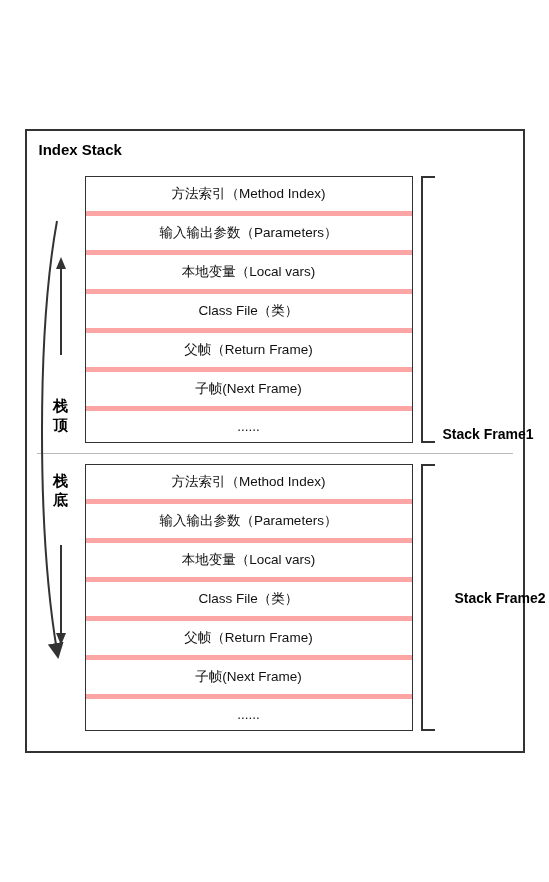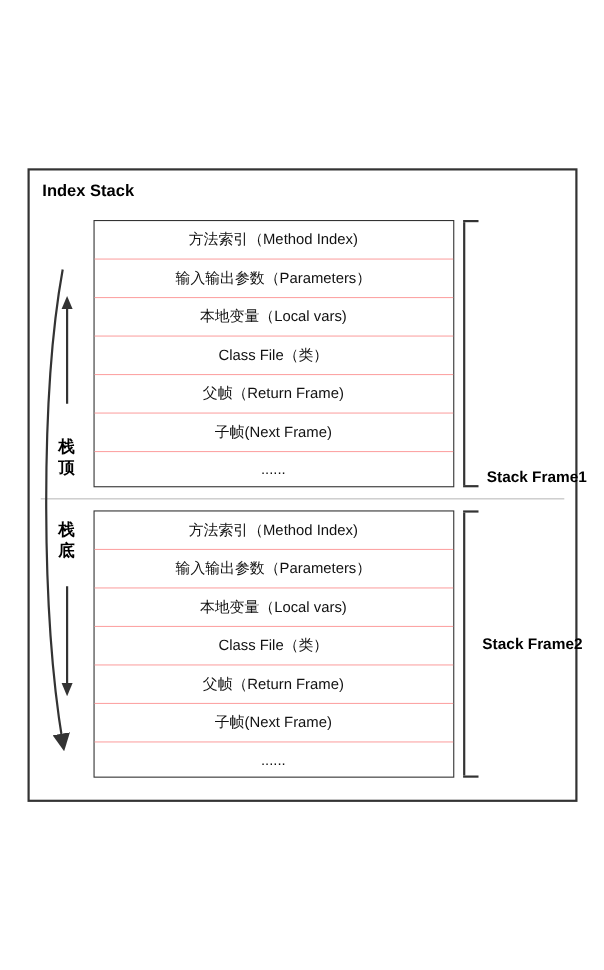--- a/index.html
+++ b/index.html
@@ -44,21 +44,21 @@
       font-weight: bold;
       position: relative;
     }
     .frame-box {
       flex: 1;
       border: 1.5px solid #333;
       display: flex;
       flex-direction: column;
     }
     .frame-row {
-      border-bottom: 1px solid #fca5a5;
+      border-bottom: 5px solid #fca5a5;
       padding: 8px 10px;
       font-size: 13.5px;
       text-align: center;
       color: #111;
     }
     .frame-row:last-child {
       border-bottom: none;
     }
   </style>
 </head>
@@ -125,21 +125,21 @@
     <div class="frame-box">
       <div class="frame-row">方法索引（Method Index)</div>
       <div class="frame-row">输入输出参数（Parameters）</div>
       <div class="frame-row">本地变量（Local vars)</div>
       <div class="frame-row">Class File（类）</div>
       <div class="frame-row">父帧（Return Frame)</div>
       <div class="frame-row">子帧(Next Frame)</div>
       <div class="frame-row" style="border-bottom:none;">......</div>
     </div>
 
-    <div style="width:100px; position:relative; display:flex; align-items:center; padding-left:4px;">
+    <div style="width:100px; position:relative; display:flex; align-items:center; padding-left:20px;">
       <div style="position:absolute; left:8px; top:0; bottom:0; display:flex; flex-direction:column; align-items:flex-start; width:16px;">
         <div style="width:14px; height:2px; background:#333; margin-top:0;"></div>
         <div style="width:2px; flex:1; background:#333; margin-left:0;"></div>
         <div style="width:14px; height:2px; background:#333; margin-bottom:0;"></div>
       </div>
       <div style="margin-left:22px;">
         <span style="font-size:14px; font-weight:bold; white-space:nowrap;">Stack Frame2</span>
       </div>
     </div>
   </div>

